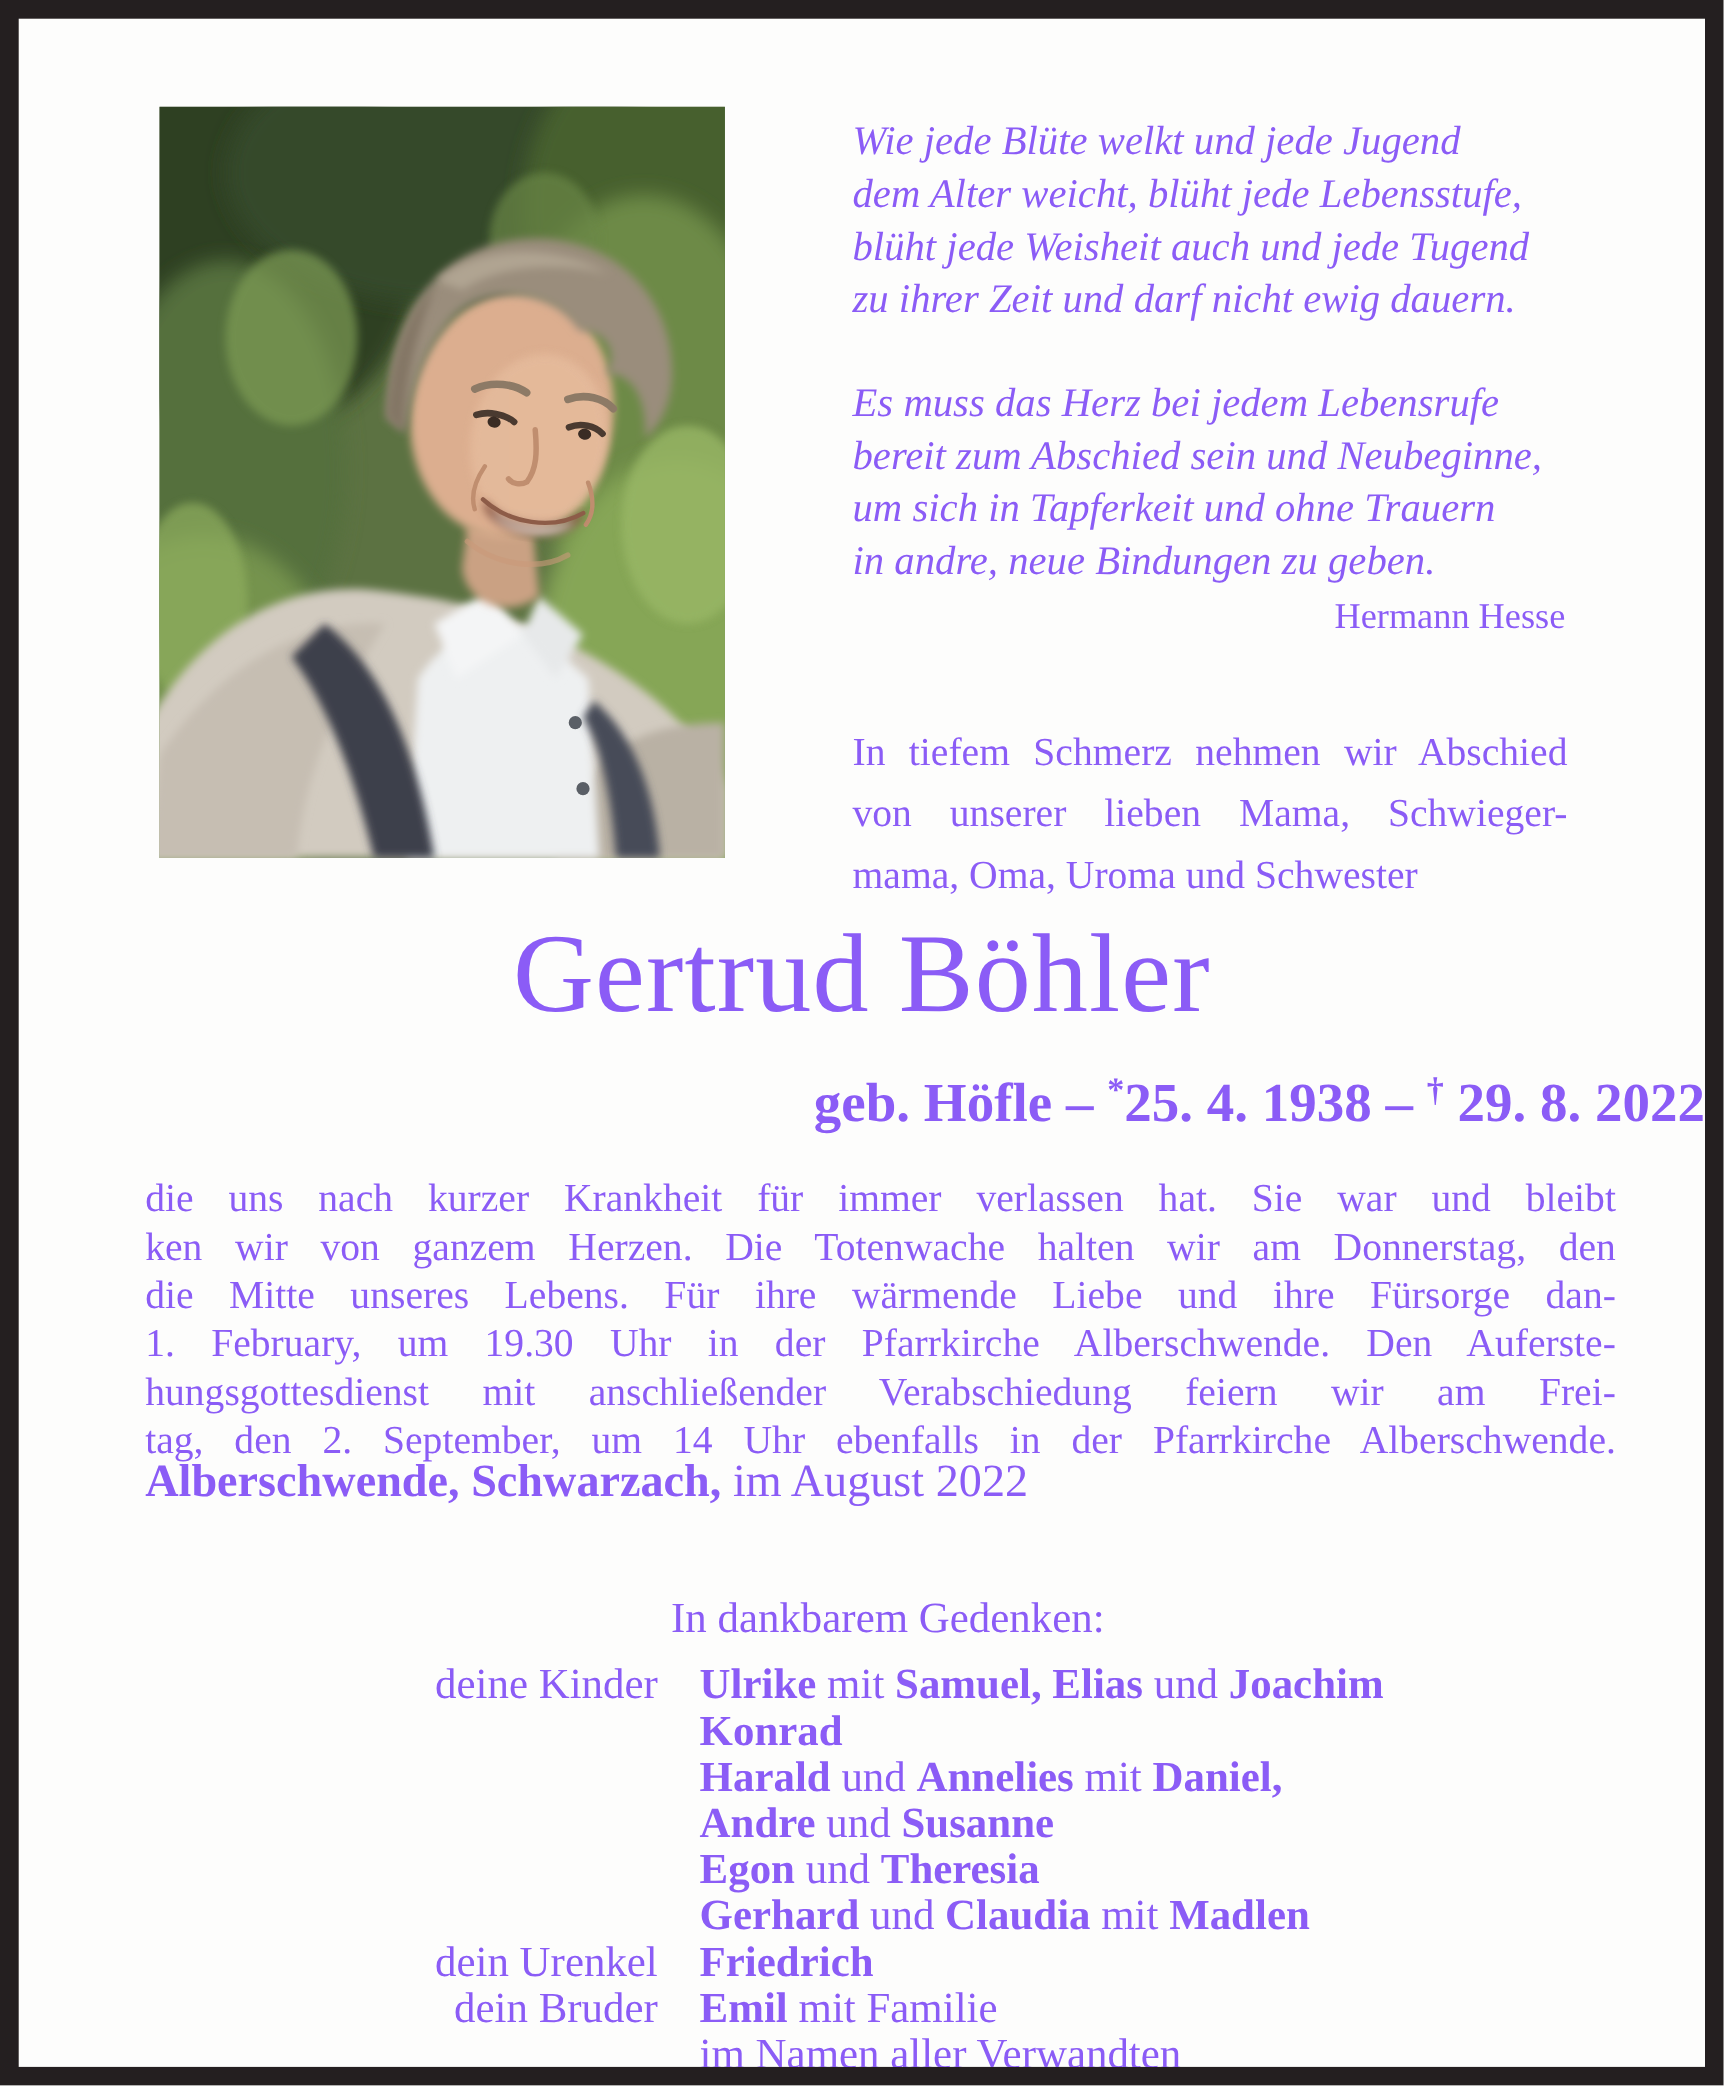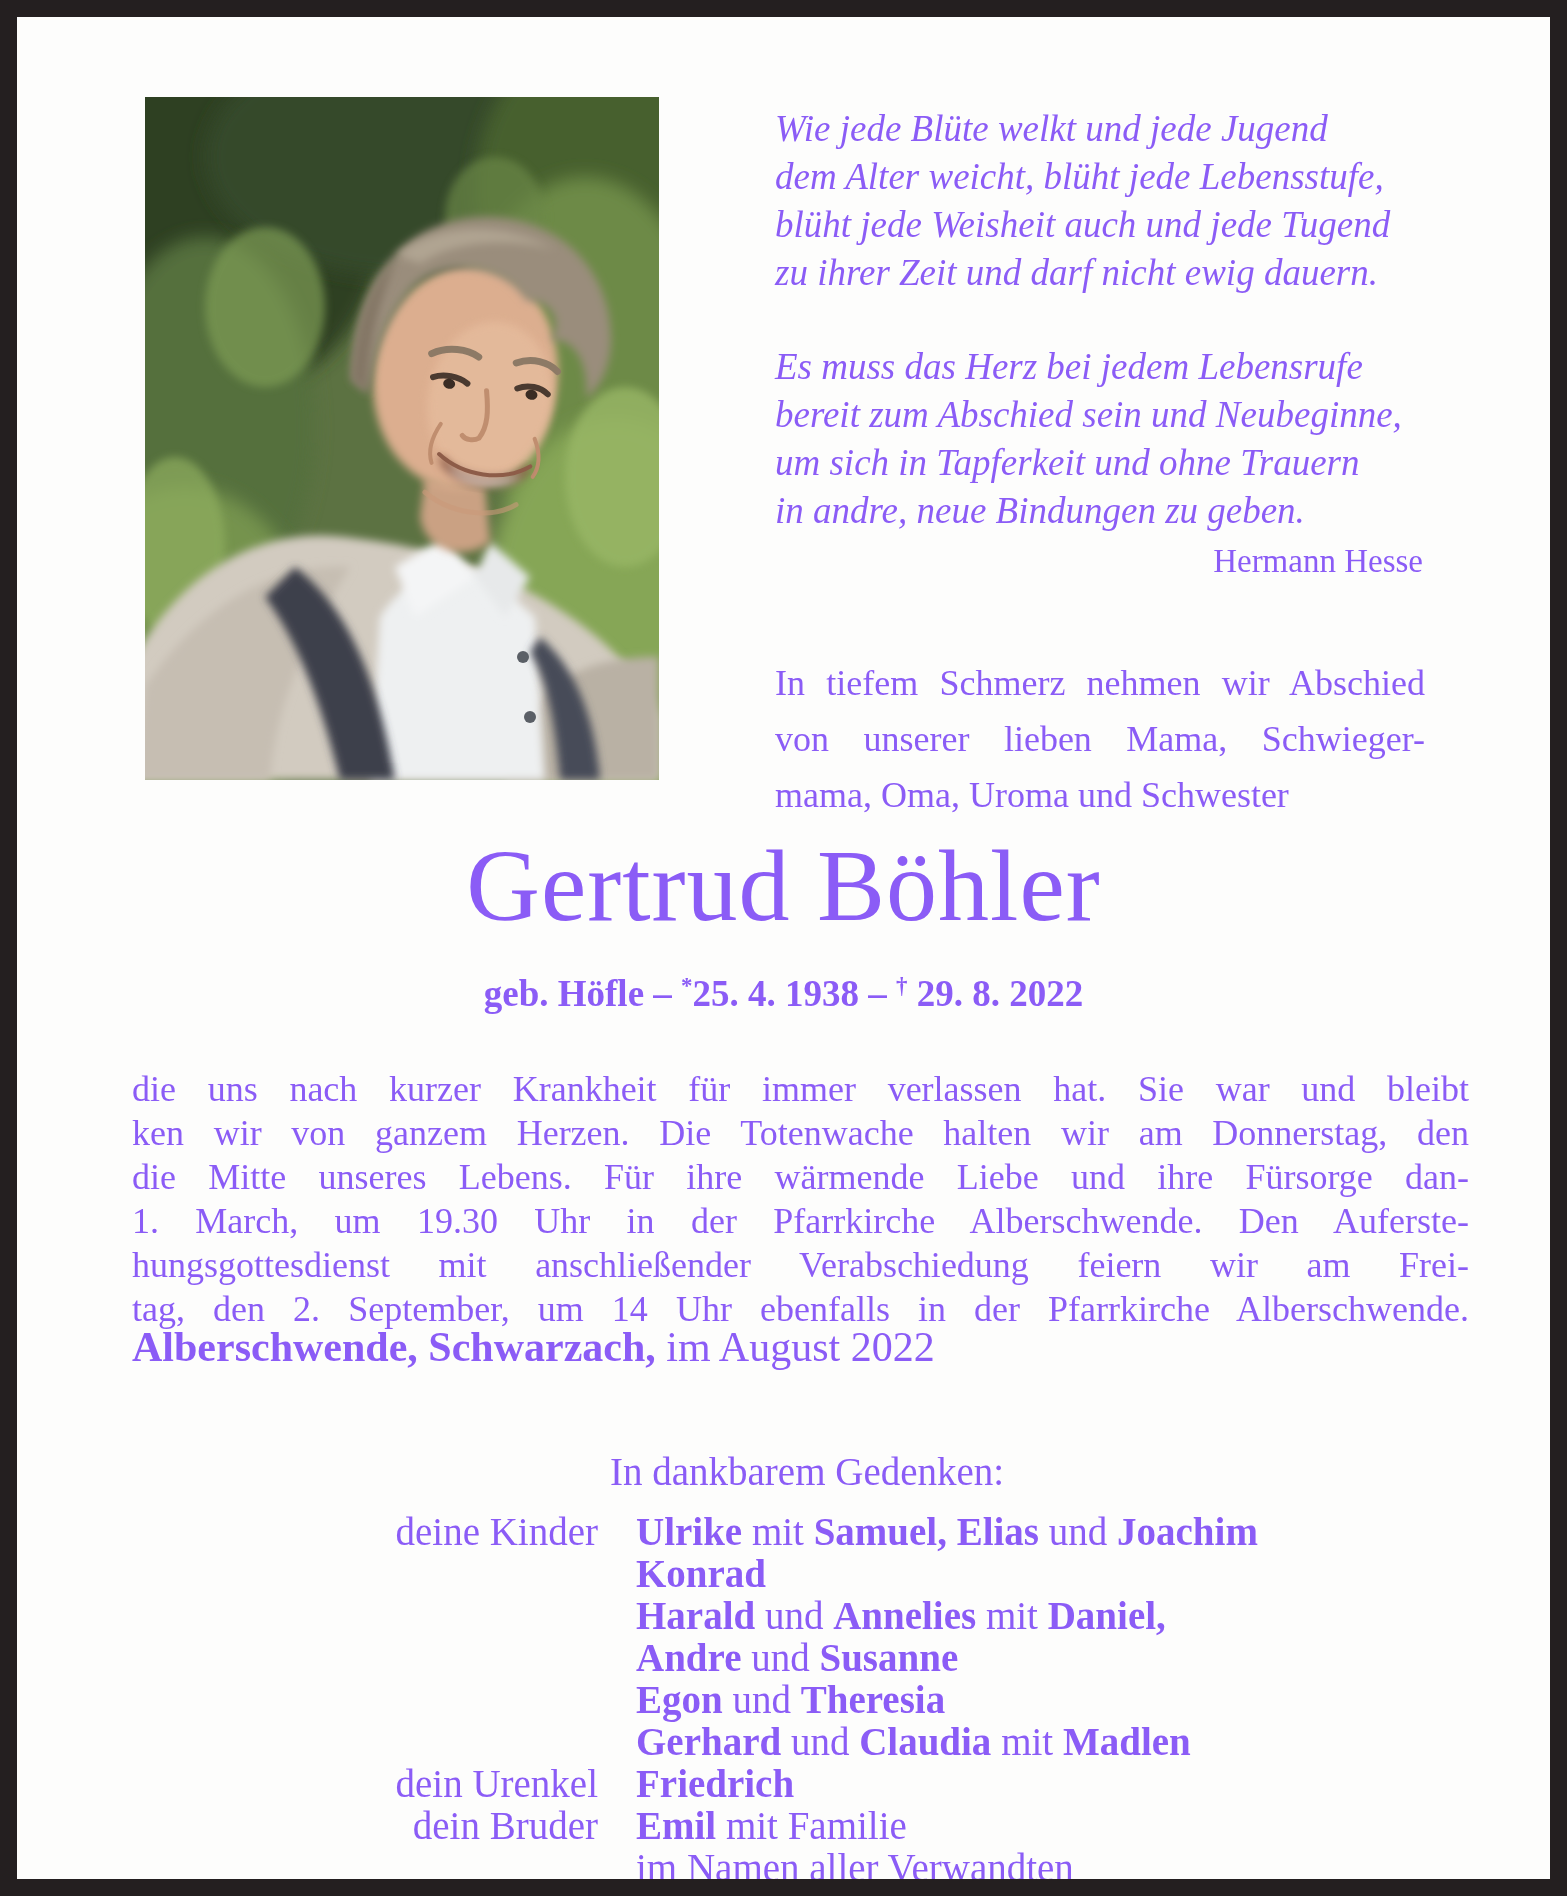--- a/index.html
+++ b/index.html
@@ -21,21 +21,21 @@
   .quote{left:758px;top:88px;width:660px;font-style:italic;font-size:37px;line-height:48px;}
   .quote .qpara{margin:0 0 46px 0;}
   .quote .qpara:last-child{margin-bottom:0;}
   .attribution{left:758px;top:524px;width:648px;text-align:right;font-size:33px;line-height:40px;font-style:normal;}
   
   .intro{left:758px;top:638px;width:650px;font-size:36px;line-height:56px;}
   .intro .jline{text-align:justify;text-align-last:justify;}
   .intro .jline:last-child{text-align-last:left;}
   
   .title{left:0;right:0;top:810px;text-align:center;font-size:102px;line-height:1.15;letter-spacing:1px;}
-  .subtitle{left:0;right:0;top:953px;text-align:center;font-size:37px;line-height:1.3;font-weight:bold;}
+  .subtitle{left:0;right:0;top:953px;text-align:right;font-size:50px;line-height:1.3;font-weight:bold;}
   .subtitle sup{font-size:62%;vertical-align:super;line-height:0;}
   
   .announce{left:115px;top:1050px;width:1337px;font-size:36px;line-height:44px;}
   .announce .jline{text-align:justify;text-align-last:justify;}
   
   .dateline{left:115px;top:1306px;width:1337px;font-size:42px;line-height:48px;}
   
   .memorial{left:115px;top:1432px;width:1337px;font-size:39px;line-height:42px;}
   .mem-heading{margin-left:478px;line-height:46px;margin-bottom:16px;}
   .mem-grid{display:grid;grid-template-columns:466px 1fr;column-gap:38px;}
@@ -143,21 +143,21 @@
 
   <div class="abs title">Gertrud Böhler</div>
   <div class="abs subtitle">
     <span>geb. Höfle</span><span> – </span><sup>*</sup><span>25. 4. 1938</span><span> – </span><sup>†</sup><span> 29. 8. 2022</span>
   </div>
 
   <div class="abs announce">
       <div class="jline">die uns nach kurzer Krankheit für immer verlassen hat. Sie war und bleibt</div>
       <div class="jline">ken wir von ganzem Herzen. Die Totenwache halten wir am Donnerstag, den</div>
       <div class="jline">die Mitte unseres Lebens. Für ihre wärmende Liebe und ihre Fürsorge dan-</div>
-      <div class="jline">1. March, um 19.30 Uhr in der Pfarrkirche Alberschwende. Den Auferste-</div>
+      <div class="jline">1. February, um 19.30 Uhr in der Pfarrkirche Alberschwende. Den Auferste-</div>
       <div class="jline">hungsgottesdienst mit anschließender Verabschiedung feiern wir am Frei-</div>
       <div class="jline">tag, den 2. September, um 14 Uhr ebenfalls in der Pfarrkirche Alberschwende.</div>
     </div>
 
   <div class="abs dateline"><span class="b">Alberschwende, Schwarzach,</span><span> im August 2022</span></div>
 
   <div class="abs memorial">
     <div class="mem-heading">In dankbarem Gedenken:</div>
     <div class="mem-grid">
         <div class="mem-label">deine Kinder</div>

